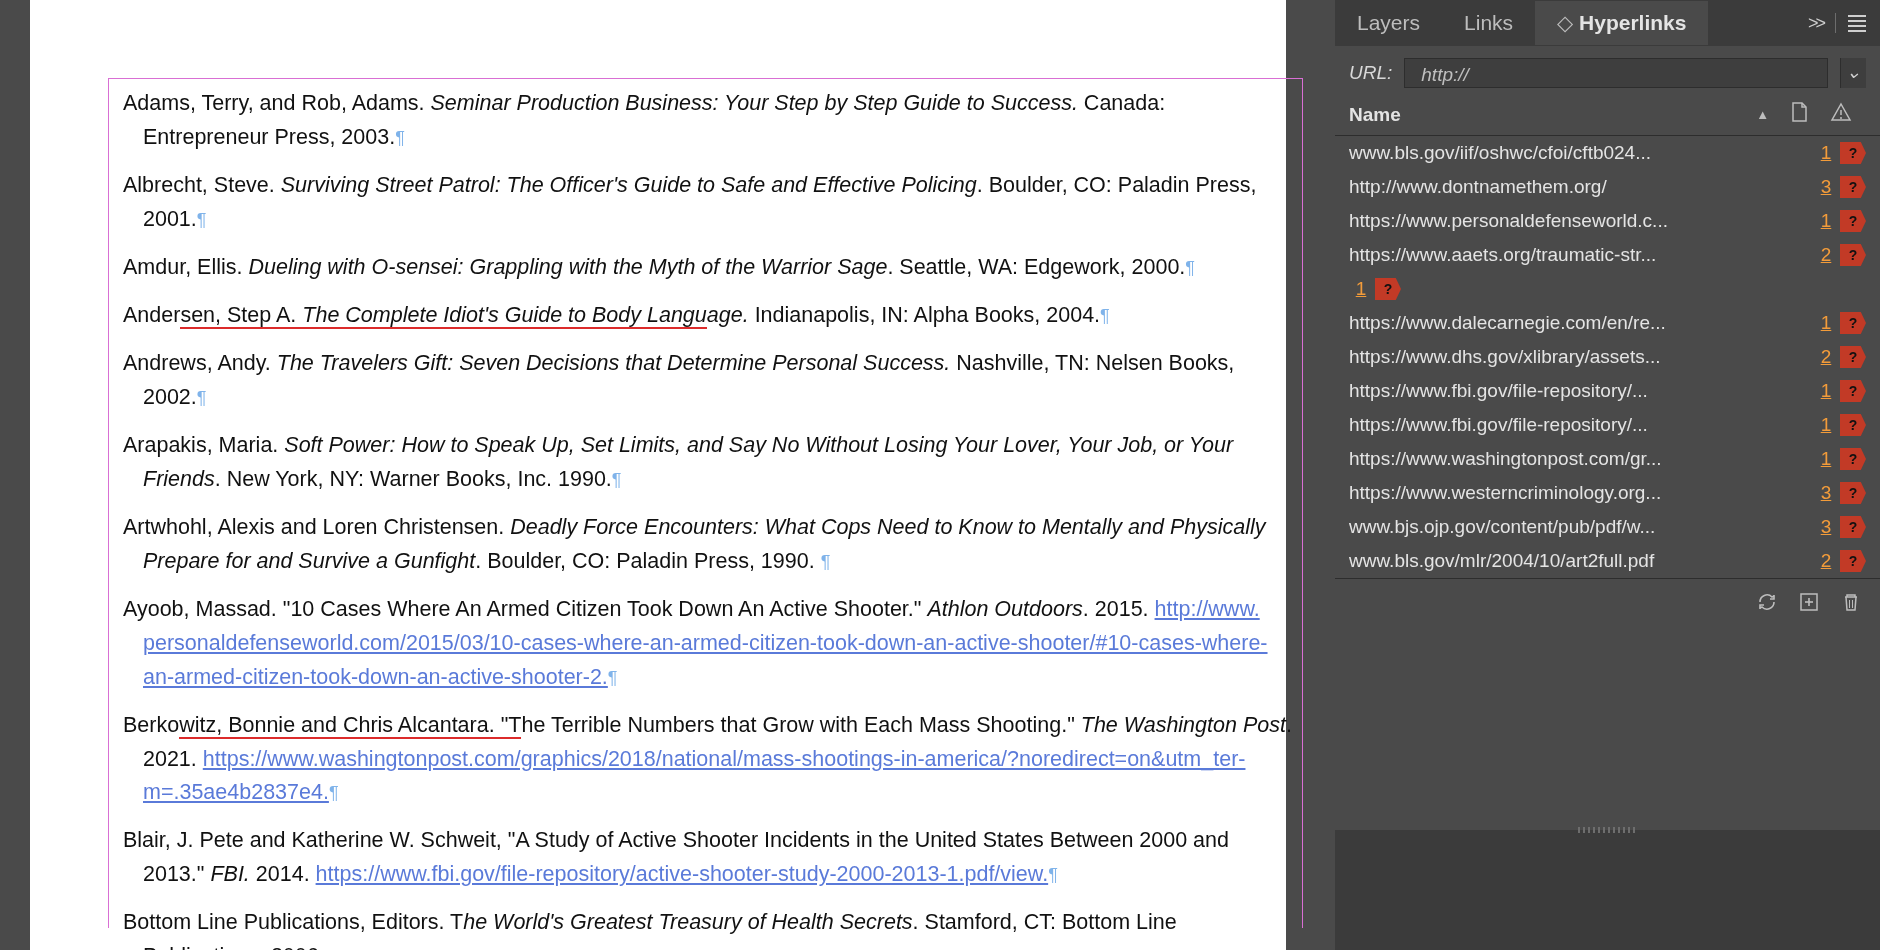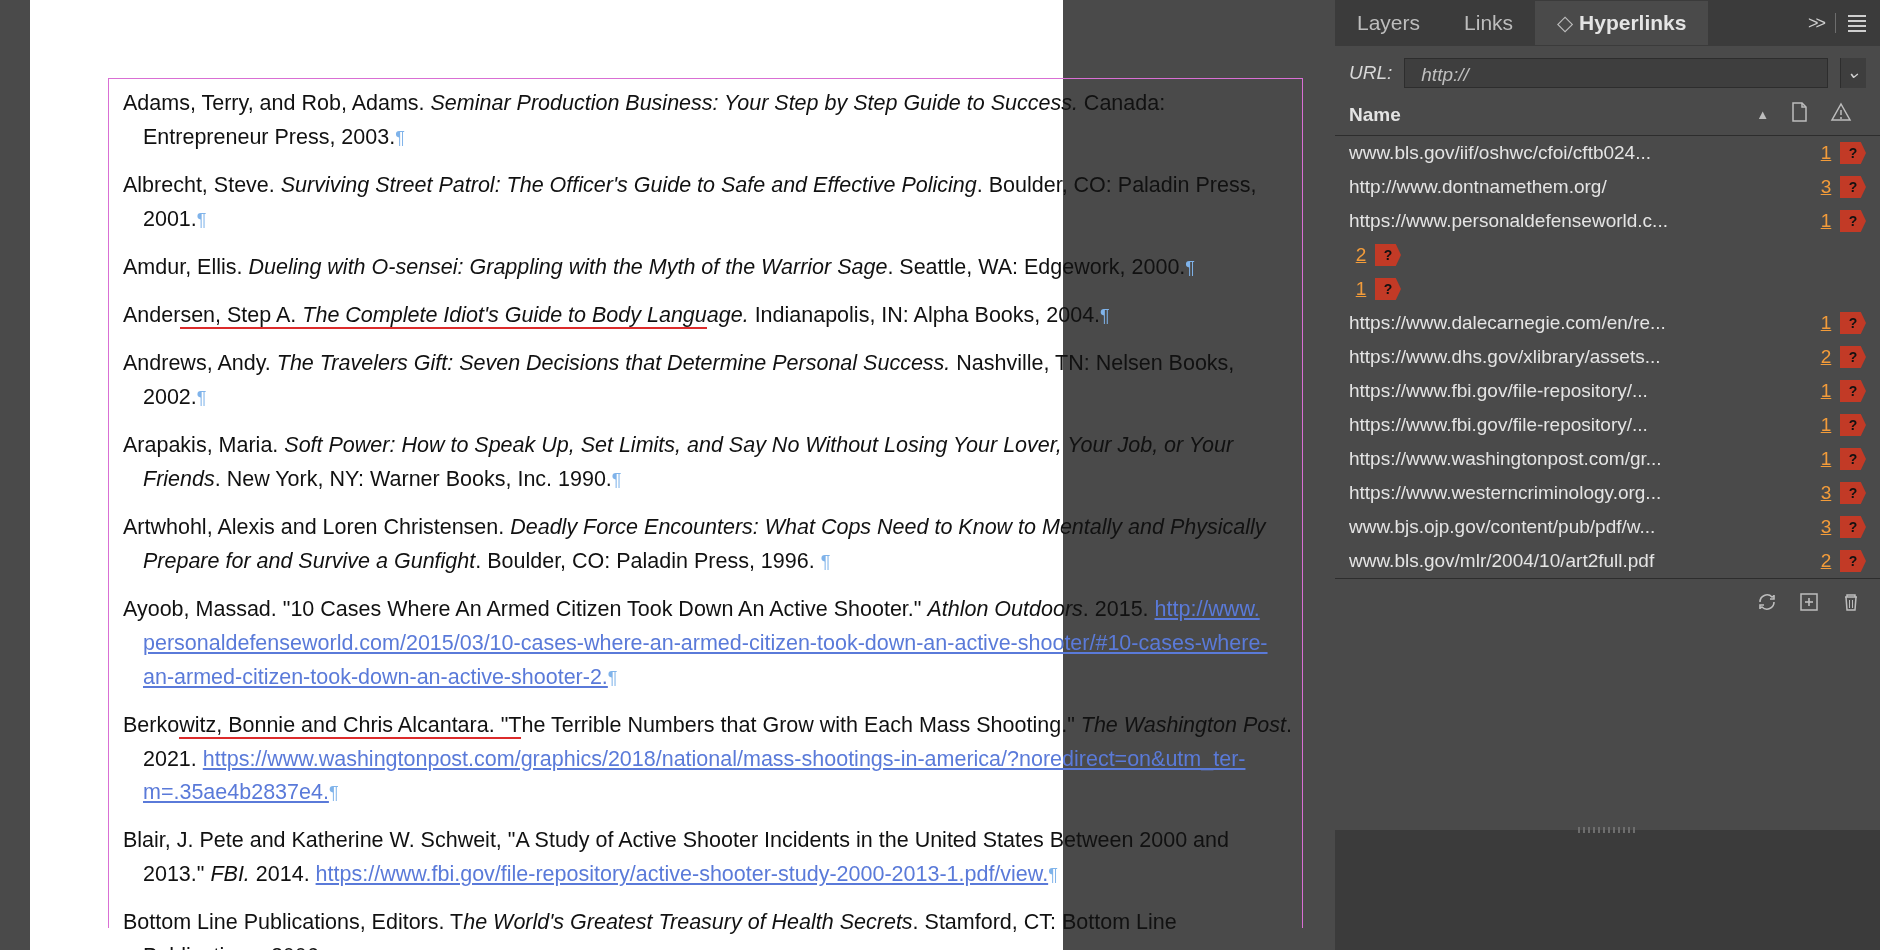--- a/index.html
+++ b/index.html
@@ -15,21 +15,21 @@
   .canvas-area {
     position:absolute;
     left:0; top:0;
     width:1335px;
     height:950px;
     background:#4a4a4a;
   }
   .page {
     position:absolute;
     left:30px; top:0;
-    width:1033px;
+    width:1256px;
     height:950px;
     background:#ffffff;
     padding-left:24px;
   }
   .margin-frame {
     position:absolute;
     left:78px;
     top:78px;
     width:1195px;
     height:850px;
@@ -209,21 +209,21 @@
 
       <div class="entry">
         <span>Andrews, Andy. </span><span class="italic">The Travelers Gift: Seven Decisions that Determine Personal Success.</span><span> Nashville, TN: Nelsen Books, 2002.</span><span class="pilcrow">¶</span>
       </div>
 
       <div class="entry">
         <span>Arapakis, Maria. </span><span class="italic">Soft Power: How to Speak Up, Set Limits, and Say No Without Losing Your Lover, Your Job, or Your Friends</span><span>. New York, NY: Warner Books, Inc. 1990.</span><span class="pilcrow">¶</span>
       </div>
 
       <div class="entry">
-        <span>Artwhohl, Alexis and Loren Christensen. </span><span class="italic">Deadly Force Encounters: What Cops Need to Know to Mentally and Physically Prepare for and Survive a Gunfight</span><span>. Boulder, CO: Paladin Press, 1996. </span><span class="pilcrow">¶</span>
+        <span>Artwhohl, Alexis and Loren Christensen. </span><span class="italic">Deadly Force Encounters: What Cops Need to Know to Mentally and Physically Prepare for and Survive a Gunfight</span><span>. Boulder, CO: Paladin Press, 1990. </span><span class="pilcrow">¶</span>
       </div>
 
       <div class="entry">
         <span>Ayoob, Massad. "10 Cases Where An Armed Citizen Took Down An Active Shooter." </span><span class="italic">Athlon Outdoors</span><span>. 2015. </span><span class="hlink">http://www.</span> <span class="hlink">personaldefenseworld.com/2015/03/10-cases-where-an-armed-citizen-took-down-an-active-shooter/#10-cases-where-</span><span class="hlink">an-armed-citizen-took-down-an-active-shooter-2.</span><span class="pilcrow">¶</span>
       </div>
 
       <div class="entry">
         <span>Berko</span><span class="red-underline">witz, Bonnie and Chris Alcantara. "T</span><span>he Terrible Numbers that Grow with Each Mass Shooting." </span><span class="italic">The Washington Post</span><span>. 2021. </span><span class="hlink">https://www.washingtonpost.com/graphics/2018/national/mass-shootings-in-america/?noredirect=on&amp;utm_ter-</span><span class="hlink">m=.35ae4b2837e4.</span><span class="pilcrow">¶</span>
       </div>
 
@@ -297,20 +297,21 @@
         <div class="link-text">http://www.dontnamethem.org/</div>
         <div class="page-num">3</div>
         <div class="status-flag">?</div>
       </div>
       <div class="link-row">
         <div class="link-text">https://www.personaldefenseworld.c...</div>
         <div class="page-num">1</div>
         <div class="status-flag">?</div>
       </div>
       <div class="link-row">
+        <div class="link-text">https://www.aaets.org/traumatic-str...</div>
         <div class="page-num">2</div>
         <div class="status-flag">?</div>
       </div>
       <div class="link-row">
         <div class="page-num">1</div>
         <div class="status-flag">?</div>
       </div>
       <div class="link-row">
         <div class="link-text">https://www.dalecarnegie.com/en/re...</div>
         <div class="page-num">1</div>

